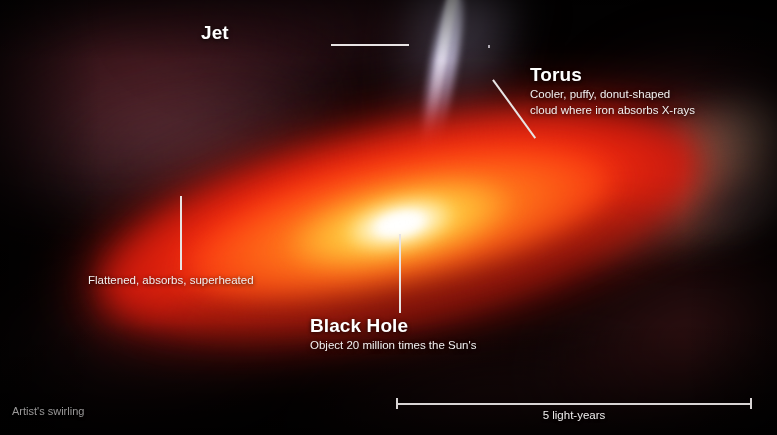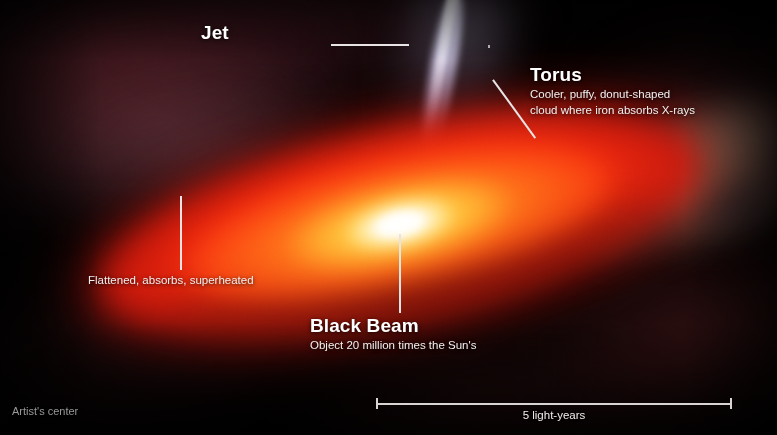--- a/index.html
+++ b/index.html
@@ -166,21 +166,21 @@
   .leader-jet{left:331px;top:44px;width:78px;height:1.5px;}
   .leader-torus{left:492px;top:80px;width:1.5px;height:72px;
     transform:rotate(-36deg);transform-origin:50% 0;}
   .leader-accretion{left:180px;top:196px;width:1.5px;height:74px;}
   .leader-blackhole{left:399px;top:234px;width:1.5px;height:79px;}
 
   
   .credit{position:absolute;left:12px;top:405px;font-size:11px;color:#9a9898;
     text-shadow:0 1px 3px rgba(0,0,0,.9);}
 
-  .scalebar{position:absolute;left:376px;top:396px;width:356px;height:26px;}
+  .scalebar{position:absolute;left:396px;top:396px;width:356px;height:26px;}
   .scalebar .bar{position:absolute;left:0;top:7px;width:356px;height:1.5px;background:#d8d4d4;}
   .scalebar .tick{position:absolute;top:2px;width:1.5px;height:11px;background:#d8d4d4;}
   .scalebar .tick.l{left:0;}
   .scalebar .tick.r{left:354px;}
   .scalebar .cap{position:absolute;left:0;top:13px;width:356px;text-align:center;
     font-size:11.5px;color:#f0eded;text-shadow:0 1px 3px rgba(0,0,0,.9);}
 </style>
 </head>
 <body>
 
@@ -243,25 +243,25 @@
     <div class="ttl">Torus</div>
     <div class="desc">Cooler, puffy, donut-shaped</div>
     <div class="desc">cloud where iron absorbs X-rays</div>
   </div>
 
   <div class="label lbl-accretion">
     <div class="desc">Flattened, absorbs, superheated</div>
   </div>
 
   <div class="label lbl-blackhole">
-    <div class="ttl">Black Beam</div>
+    <div class="ttl">Black Hole</div>
     <div class="desc">Object 20 million times the Sun's</div>
   </div>
 
-  <div class="credit">Artist's center</div>
+  <div class="credit">Artist's swirling</div>
 
   <div class="scalebar">
     <div class="bar"></div>
     <div class="tick l"></div>
     <div class="tick r"></div>
     <div class="cap">5 light-years</div>
   </div>
 
 </div>
 

